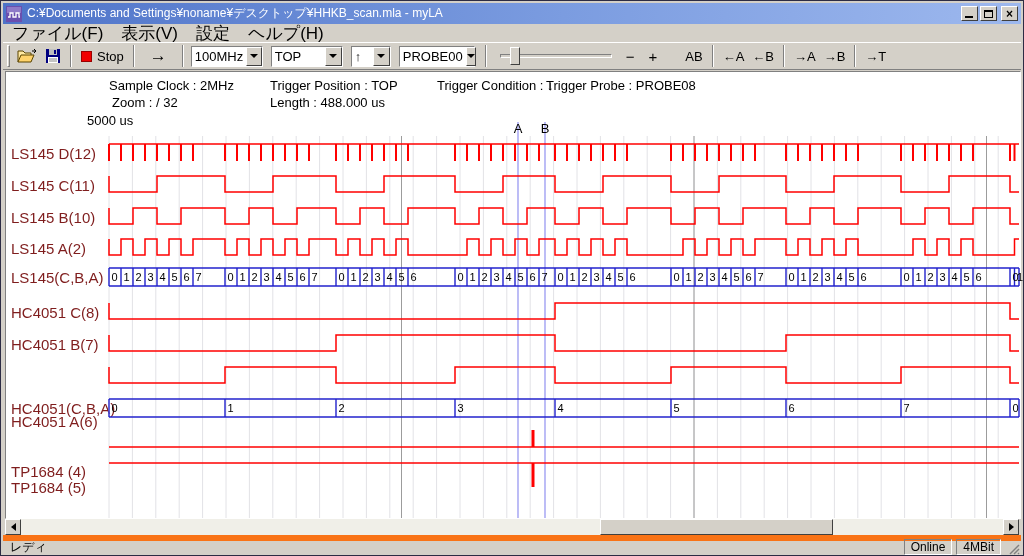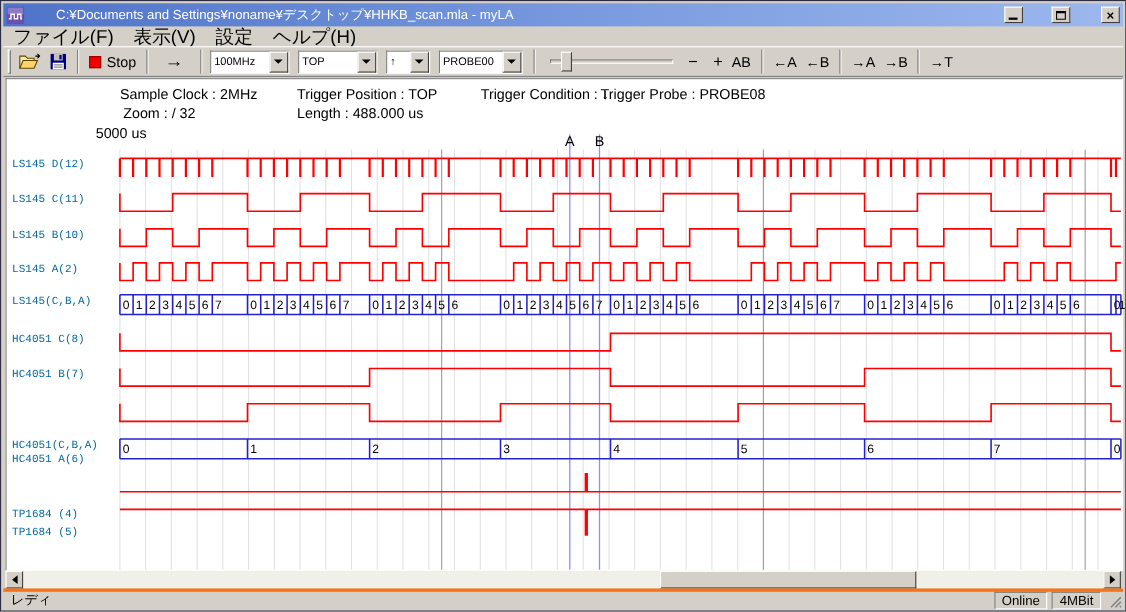--- a/index.html
+++ b/index.html
@@ -3,21 +3,21 @@
 <meta charset="utf-8">
 <style>
   html,body{margin:0;padding:0;background:#808080;}
   *{box-sizing:border-box;}
   .window{position:relative;width:1024px;height:556px;background:#d4d0c8;
     font-family:"Liberation Sans","DejaVu Sans",sans-serif;overflow:hidden;
     border:1px solid #2c2c44;}
   
   .titlebar{position:absolute;left:2px;top:2px;right:2px;height:21px;
     background:linear-gradient(90deg,#4e73c8,#7b9ce0 55%,#9db8ee);
-    display:flex;align-items:center;padding:0 3px;gap:24px;}
+    display:flex;align-items:center;padding:0 3px;}
   .titlebar .app-icon{width:16px;height:16px;margin-right:5px;flex:0 0 auto;}
   .titlebar .title-text{color:#fff;font-size:12px;white-space:nowrap;overflow:hidden;flex:1;}
   .cap-btn{width:17px;height:15px;background:#d4d0c8;margin-left:2px;
     border:1px solid;border-color:#fff #404040 #404040 #fff;
     display:flex;align-items:center;justify-content:center;position:relative;}
   .glyph-min{position:absolute;left:3px;bottom:2px;width:8px;border-bottom:2px solid #000;}
   .glyph-max{width:9px;height:8px;border:1px solid #000;border-top:2px solid #000;}
   .glyph-close{font-size:12px;font-weight:bold;line-height:1;color:#000;}
   
   .menubar{position:absolute;left:2px;top:23px;right:2px;height:18px;
@@ -25,51 +25,51 @@
   .menubar span{padding:2px 9px;}
   
   .toolbar{position:absolute;left:2px;top:41px;right:2px;height:28px;
     border-top:1px solid #fff;border-bottom:1px solid #808080;
     display:flex;align-items:center;font-size:13px;color:#000;}
   .tbsep{width:2px;height:22px;border-left:1px solid #808080;border-right:1px solid #fff;margin:0 5px;}
   .tbgrip{width:3px;height:22px;border:1px solid;border-color:#fff #808080 #808080 #fff;margin:0 3px 0 4px;}
   .tbbtn{height:22px;display:flex;align-items:center;justify-content:center;padding:0 4px;text-align:center;}
   .stop-sq{width:11px;height:11px;background:#f00000;border:1px solid #900;margin-right:5px;}
   .combo{height:21px;background:#fff;border:1px solid;border-color:#808080 #fff #fff #808080;
-    display:flex;align-items:center;font-size:10px;}
+    display:flex;align-items:center;font-size:13px;}
   .combo .val{padding:0 3px;white-space:nowrap;}
   .combo .drop{width:17px;height:19px;margin-left:auto;background:#d4d0c8;
     border:1px solid;border-color:#fff #404040 #404040 #fff;
     display:flex;align-items:center;justify-content:center;}
   .tri-dn{width:0;height:0;border-left:4px solid transparent;border-right:4px solid transparent;border-top:4px solid #000;}
   .slider{position:relative;width:112px;height:22px;margin-left:8px;}
   .slider .track{position:absolute;left:0;right:0;top:9px;height:4px;
     border:1px solid;border-color:#808080 #fff #fff #808080;}
   .slider .thumb{position:absolute;left:10px;top:2px;width:10px;height:18px;background:#d4d0c8;
     border:1px solid;border-color:#fff #404040 #404040 #fff;}
   
   .client{position:absolute;left:4px;top:70px;width:1016px;height:448px;background:#fff;
     border:1px solid;border-color:#808080 #fff #fff #808080;}
   .info-text{position:absolute;font-size:13px;color:#000;white-space:nowrap;}
   .timeline-start{position:absolute;font-size:13px;color:#000;}
-  .ch-label{position:absolute;left:10px;font-size:10px;color:#0369a1;white-space:nowrap;font-family:Liberation Mono, monospace;}
+  .ch-label{position:absolute;left:10px;font-size:15px;color:#7f1d1d;white-space:nowrap;}
   #wave-svg{position:absolute;left:0;top:0;pointer-events:none;}
   
   .hscroll{position:absolute;left:4px;right:4px;top:518px;height:16px;background:#f0efe8;}
   .sb-btn{position:absolute;top:0;width:16px;height:16px;background:#d4d0c8;
     border:1px solid;border-color:#fff #404040 #404040 #fff;
     display:flex;align-items:center;justify-content:center;}
   .sb-btn.left{left:0;} .sb-btn.right{right:0;}
   .tri-l{width:0;height:0;border-top:4px solid transparent;border-bottom:4px solid transparent;border-right:5px solid #000;}
   .tri-r{width:0;height:0;border-top:4px solid transparent;border-bottom:4px solid transparent;border-left:5px solid #000;}
   .sb-thumb{position:absolute;top:0;left:595px;width:233px;height:16px;background:#d4d0c8;
     border:1px solid;border-color:#fff #404040 #404040 #fff;}
   
   .statusbar{position:absolute;left:2px;right:2px;bottom:2px;height:18px;
-    border-top:3px solid #f97316;display:flex;align-items:center;font-size:12px;color:#000;}
+    border-top:6px solid #f97316;display:flex;align-items:center;font-size:12px;color:#000;}
   .statusbar .ready{padding-left:7px;flex:1;}
   .sb-box{height:16px;display:flex;align-items:center;padding:0 6px;margin-right:4px;
     border:1px solid;border-color:#808080 #fff #fff #808080;}
   .grip{width:13px;height:13px;margin:2px 1px 0 2px;}
 </style>
 </head>
 <body>
 
 <div class="window">
 
@@ -151,21 +151,21 @@
           <span class="tri-dn"></span>
         </span>
     </span>
     <span class="tbsep" style="margin-left:10px"></span>
     <span class="slider">
       <span class="track"></span>
       <span class="thumb"></span>
     </span>
     <span class="tbbtn" style="margin-left:10px;font-size:15px">−</span>
     <span class="tbbtn" style="margin-left:6px;font-size:15px">+</span>
-    <span class="tbbtn" style="margin-left:0">AB</span>
+    <span class="tbbtn" style="margin-left:20px">AB</span>
     <span class="tbsep"></span>
     <span class="tbbtn">←A</span>
     <span class="tbbtn">←B</span>
     <span class="tbsep"></span>
     <span class="tbbtn">→A</span>
     <span class="tbbtn">→B</span>
     <span class="tbsep"></span>
     <span class="tbbtn">→T</span>
   </div>
 

